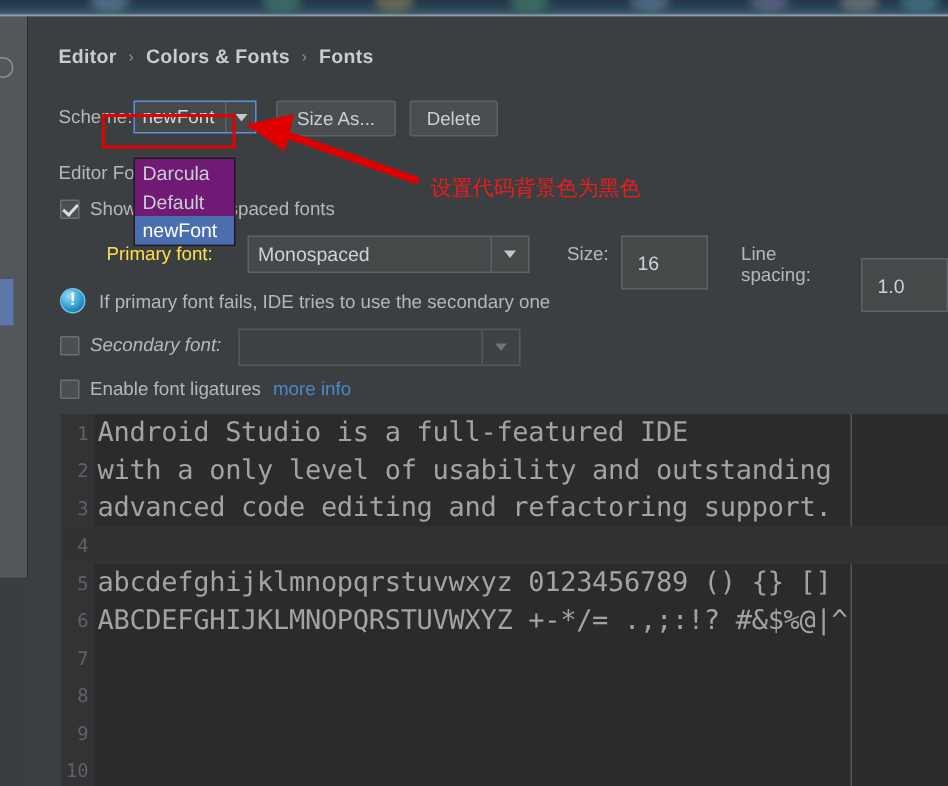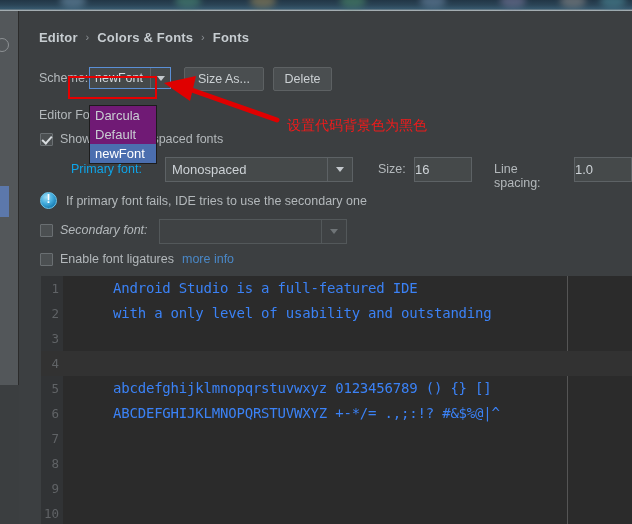--- a/index.html
+++ b/index.html
@@ -223,21 +223,21 @@
     left: 3px; top: 0px;
     width: 4px; height: 8px;
     border: solid #d8dcdf;
     border-width: 0 2px 2px 0;
     transform: rotate(42deg);
   }
   .chk-label { margin-left: 7px; font-size: 12.5px; color: #b3b8bb; white-space: nowrap; }
 
   
   .row-primary { position: absolute; left: 52px; top: 146px; }
-  .primary-label { position: absolute; left: 0; top: 5px; font-size: 12.5px; color: #0ea5e9; white-space: nowrap; }
+  .primary-label { position: absolute; left: 0; top: 5px; font-size: 12.5px; color: #fde047; white-space: nowrap; }
 
   .combo-primary {
     position: absolute;
     left: 94px; top: 0;
     width: 188px; height: 25px;
     background: #45494a;
     border: 1px solid #5d6265;
     box-sizing: border-box;
     display: flex;
     align-items: center;
@@ -250,32 +250,32 @@
   }
   .combo-primary .arrowbox {
     width: 24px; height: 100%;
     border-left: 1px solid #5d6265;
     display: flex; align-items: center; justify-content: center;
   }
 
   .size-label { position: absolute; left: 307px; top: 5px; font-size: 12.5px; color: #b3b8bb; }
   .field {
     position: absolute; top: 0;
-    height: 25px;
+    height: 36px;
     background: #45494a;
     border: 1px solid #5d6265;
     box-sizing: border-box;
     display: flex; align-items: center;
-    padding-left: 0;
+    padding-left: 10px;
     font-size: 13px;
     color: #cdd2d6;
   }
   .field-size { left: 343px; width: 58px; }
   .linesp-label { position: absolute; left: 423px; top: 5px; font-size: 12.5px; color: #b3b8bb; }
-  .field-linesp { left: 503px; width: 58px; }
+  .field-linesp { left: 503px; width: 58px; margin-top: 15px; }
 
   
   .info-row { position: absolute; left: 21px; top: 181px; display: flex; align-items: center; justify-content: space-between; }
   .info-icon {
     width: 17px; height: 17px;
     border-radius: 50%;
     background: radial-gradient(circle at 35% 28%, #9ddcf5 0%, #46aede 42%, #1b7fb5 75%, #0f5f8c 100%);
     border: 1px solid #6ec5ea;
     box-sizing: border-box;
     position: relative;
@@ -357,26 +357,25 @@
     position: absolute;
     left: 0; width: 18px;
     text-align: right;
     color: #606366;
     font-family: "DejaVu Sans Mono", monospace;
     font-size: 12.5px;
   }
   .ed-text {
     position: absolute;
     left: 24px;
-    color: #3b82f6;
+    color: #a3a3a3;
     font-family: "DejaVu Sans Mono", monospace;
-    font-size: 14px;
+    font-size: 18px;
     white-space: pre;
     letter-spacing: -0.2px;
-    margin-left: 48px;
   }
   .ed-line.caretline .ed-text::after {
     content: "";
   }
 </style>
 </head>
 <body>
 
 <div class="desktop-strip">
   <div class="glow" style="left:60px;  background:#6f93ad;"></div>
@@ -479,20 +478,21 @@
         <div class="ed-line">
           <span class="ed-num">1</span>
           <span class="ed-text">Android Studio is a full-featured IDE</span>
         </div>
         <div class="ed-line">
           <span class="ed-num">2</span>
           <span class="ed-text">with a only level of usability and outstanding</span>
         </div>
         <div class="ed-line">
           <span class="ed-num">3</span>
+          <span class="ed-text">advanced code editing and refactoring support.</span>
         </div>
         <div class="ed-line caretline">
           <span class="ed-num">4</span>
           <span class="ed-text"></span>
         </div>
         <div class="ed-line">
           <span class="ed-num">5</span>
           <span class="ed-text">abcdefghijklmnopqrstuvwxyz 0123456789 () {} []</span>
         </div>
         <div class="ed-line">

